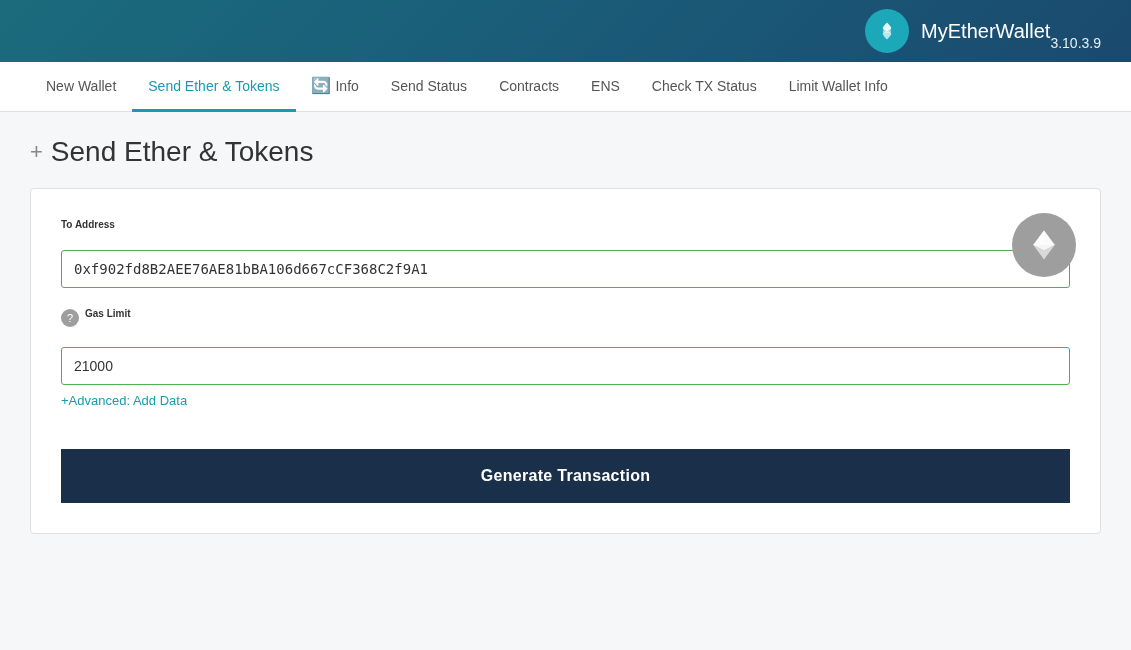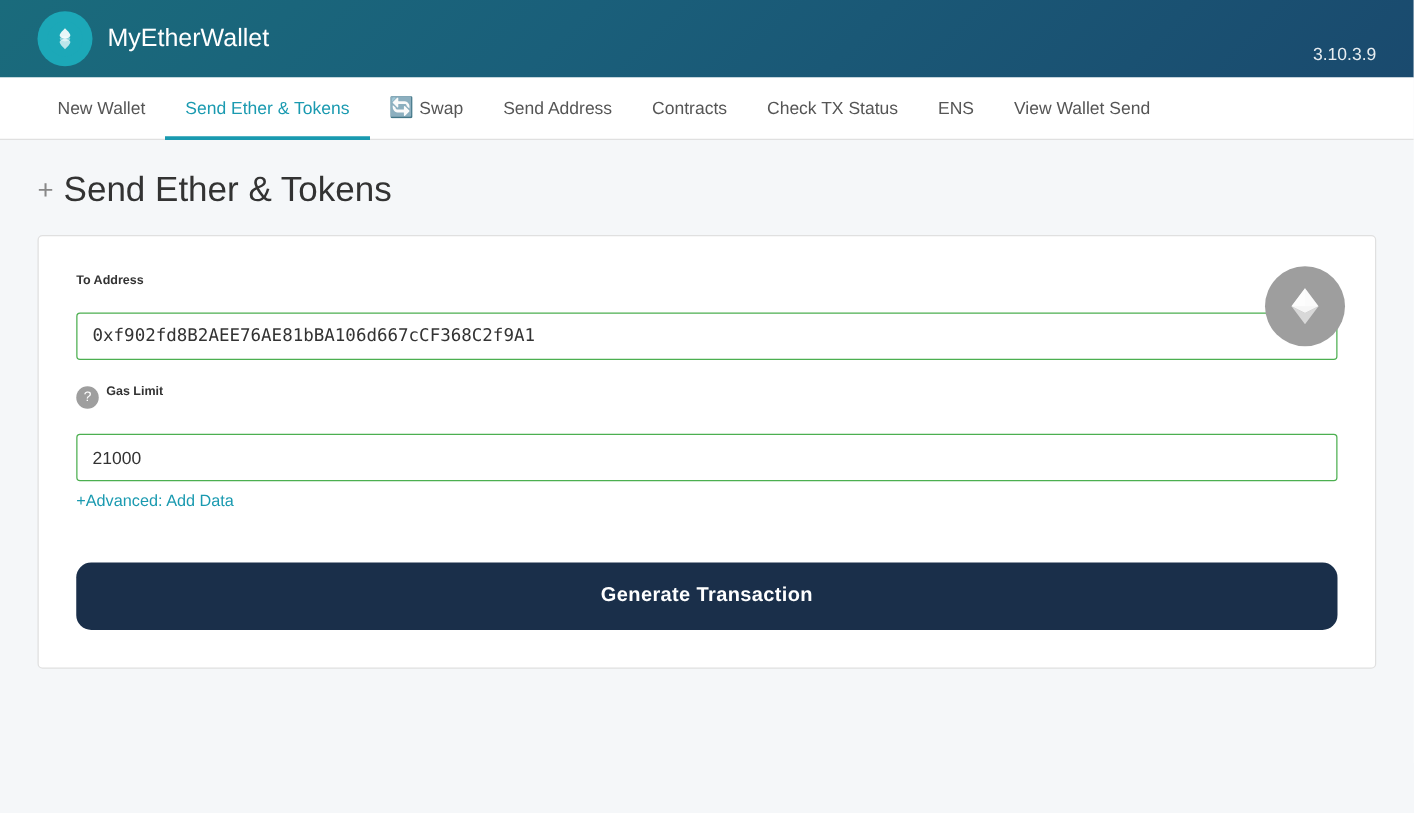--- a/index.html
+++ b/index.html
@@ -5,21 +5,21 @@
     * { box-sizing: border-box; margin: 0; padding: 0; }
     body { font-family: 'Helvetica Neue', Arial, sans-serif; background: #f5f7f9; width: 1131px; min-height: 650px; }
 
     
     .header {
       background: linear-gradient(135deg, #1a6b7c 0%, #1a5f7a 40%, #1a4a6e 100%);
       padding: 0 30px;
       height: 62px;
       display: flex;
       align-items: center;
-      justify-content: space-between;
+      justify-content: flex-end;
     }
     .header-left {
       display: flex;
       align-items: center;
       gap: 12px;
     }
     .logo-circle {
       width: 44px;
       height: 44px;
       border-radius: 50%;
@@ -202,21 +202,21 @@
       cursor: pointer;
       margin-top: 8px;
       display: inline-block;
     }
 
     .generate-btn {
       width: 100%;
       background: #1a2f4a;
       color: white;
       border: none;
-      border-radius: 12px;
+      border-radius: 0;
       padding: 18px;
       font-size: 16px;
       font-weight: 600;
       cursor: pointer;
       margin-top: 20px;
       letter-spacing: 0.3px;
     }
 
     
     .eth-diamond {
@@ -240,27 +240,27 @@
     <span class="app-name">MyEtherWallet</span>
   </div>
   <span class="version">3.10.3.9</span>
 </header>
 
 <nav class="nav">
   <a class="nav-item">New Wallet</a>
   <a class="nav-item active">Send Ether &amp; Tokens</a>
   <a class="nav-item">
     <span class="swap-icon">🔄</span>
-    <span>Swap</span>
+    <span>Info</span>
   </a>
-  <a class="nav-item">Send Address</a>
+  <a class="nav-item">Send Status</a>
   <a class="nav-item">Contracts</a>
+  <a class="nav-item">ENS</a>
   <a class="nav-item">Check TX Status</a>
-  <a class="nav-item">ENS</a>
-  <a class="nav-item">View Wallet Send</a>
+  <a class="nav-item">Limit Wallet Info</a>
 </nav>
 
 <main class="main">
   <div class="page-title-row">
     <span class="plus-icon">+</span>
     <h1 class="page-title">Send Ether &amp; Tokens</h1>
   </div>
 
   <div class="form-card">
 

